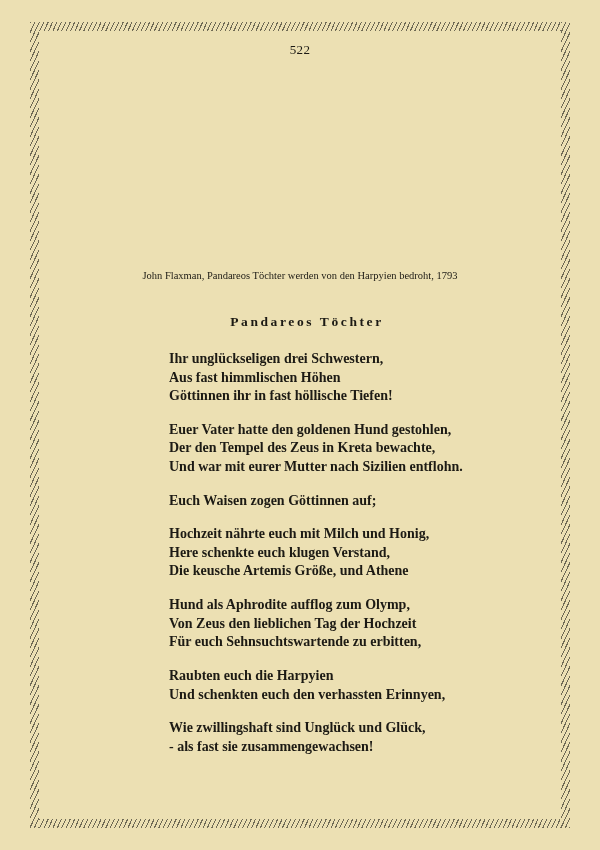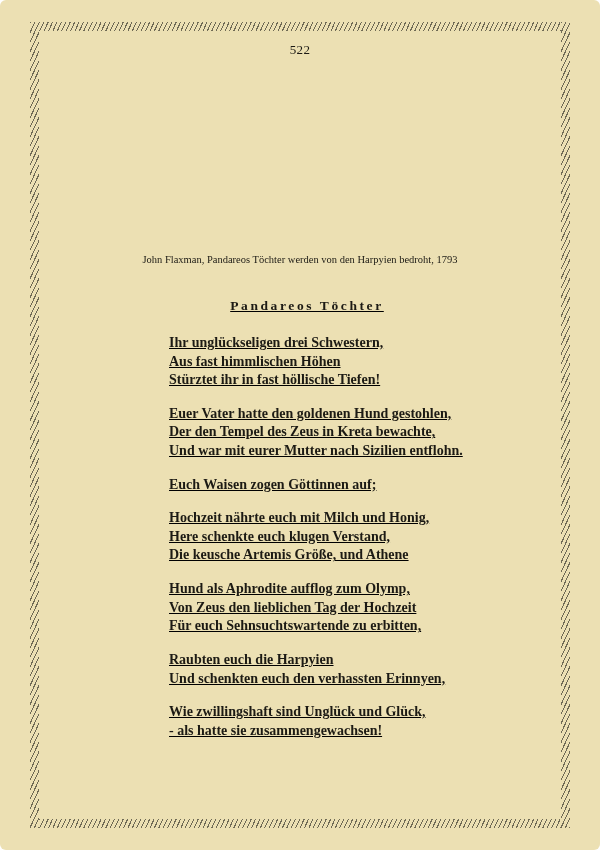--- a/index.html
+++ b/index.html
@@ -12,21 +12,20 @@
     background: #ffffff;
     font-family: "Liberation Serif", serif;
   }
   .page {
     position: relative;
     width: 600px;
     height: 850px;
     background: #ece0b3;
     box-sizing: border-box;
     overflow: hidden;
-    border-radius: 6px;
   }
   
   .frame-top, .frame-bottom {
     position: absolute;
     left: 30px;
     right: 30px;
     height: 9px;
     background: repeating-linear-gradient(
       115deg,
       #6f6a55 0px,
@@ -70,29 +69,28 @@
   }
 
   .image-slot {
     height: 195px;
   }
 
   .caption {
     text-align: center;
     font-size: 10.5px;
     color: #1c1a14;
-    margin-top: 1px;
+    margin-top: 17px;
   }
 
   .poem-wrap {
     width: 330px;
     margin: 0 auto;
     padding-left: 34px;
     box-sizing: border-box;
-    text-decoration: underline;
   }
 
   .poem-title {
     font-size: 13.5px;
     font-weight: bold;
     color: #1c1a14;
     letter-spacing: 2.6px;
     margin-top: 33px;
     margin-bottom: 20px;
     text-align: center;
@@ -127,21 +125,21 @@
     <div class="image-slot"></div>
 
     <div class="caption">John Flaxman, Pandareos Töchter werden von den Harpyien bedroht, 1793</div>
 
     <div class="poem-wrap">
       <div class="poem-title">Pandareos Töchter</div>
 
       <div class="stanza">
         <div class="line">Ihr unglückseligen drei Schwestern,</div>
         <div class="line">Aus fast himmlischen Höhen</div>
-        <div class="line">Stürztet ihr in fast höllische Tiefen!</div>
+        <div class="line">Göttinnen ihr in fast höllische Tiefen!</div>
       </div>
 
       <div class="stanza">
         <div class="line">Euer Vater hatte den goldenen Hund gestohlen,</div>
         <div class="line">Der den Tempel des Zeus in Kreta bewachte,</div>
         <div class="line">Und war mit eurer Mutter nach Sizilien entflohn.</div>
       </div>
 
       <div class="stanza">
         <div class="line">Euch Waisen zogen Göttinnen auf;</div>
@@ -159,18 +157,18 @@
         <div class="line">Für euch Sehnsuchtswartende zu erbitten,</div>
       </div>
 
       <div class="stanza">
         <div class="line">Raubten euch die Harpyien</div>
         <div class="line">Und schenkten euch den verhassten Erinnyen,</div>
       </div>
 
       <div class="stanza">
         <div class="line">Wie zwillingshaft sind Unglück und Glück,</div>
-        <div class="line">- als hatte sie zusammengewachsen!</div>
+        <div class="line">- als fast sie zusammengewachsen!</div>
       </div>
 
     </div>
   </div>
 </div>
 
 </body></html>

